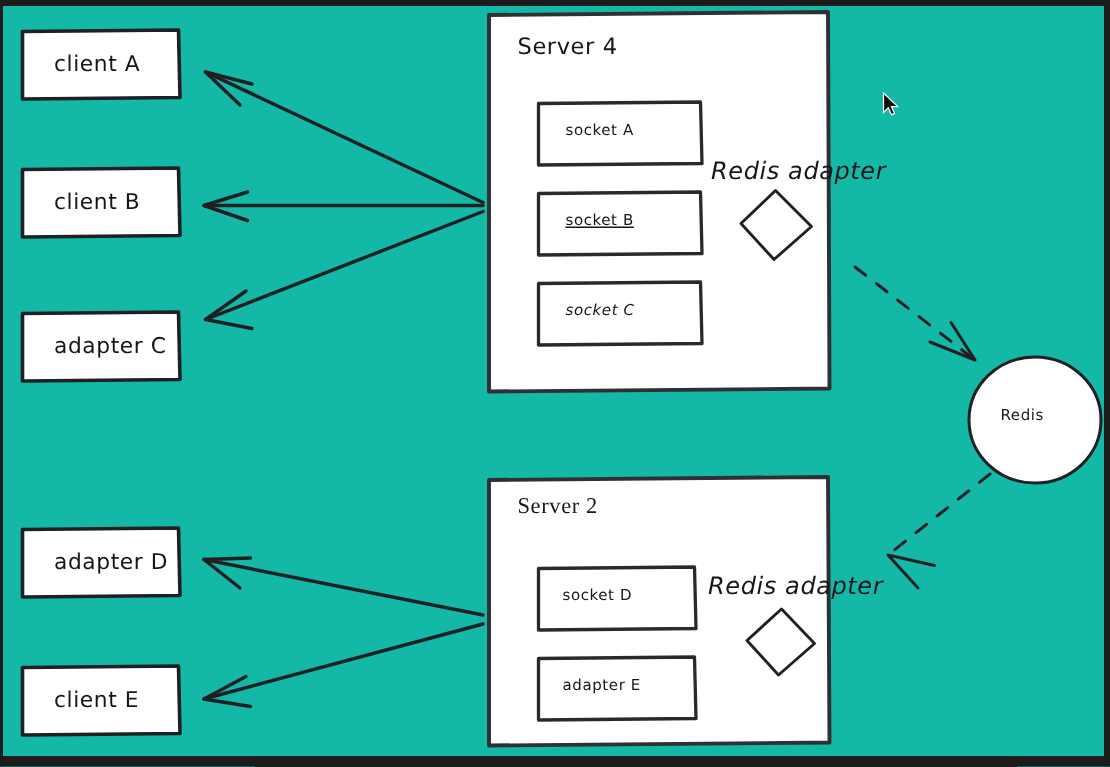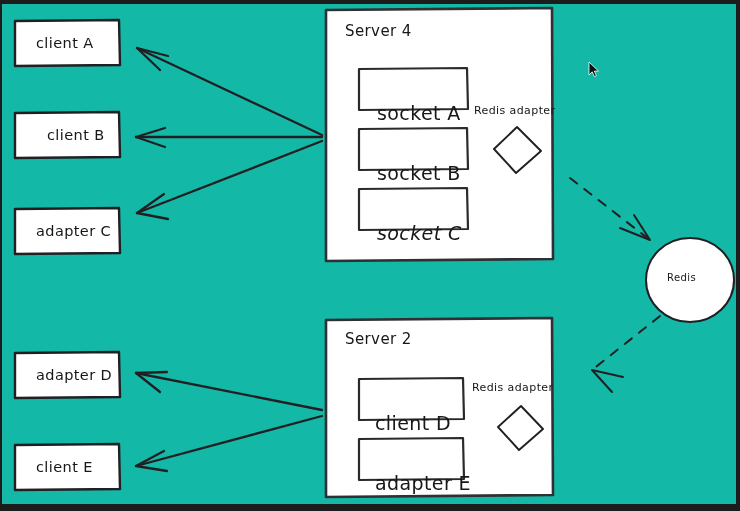--- a/index.html
+++ b/index.html
@@ -43,28 +43,28 @@
     position: absolute;
     font-family: "DejaVu Sans", sans-serif;
     color: #17171a;
     white-space: nowrap;
     letter-spacing: 0.4px;
   }
   .client-label {
     font-size: 14.5px;
   }
   .socket-label {
-    font-size: 19px;
-    margin-top: 20px;
+    font-size: 10px;
   }
   .server-label {
     font-size: 15px;
   }
   .adapter-label {
-    font-size: 11px;
+    font-size: 16px;
+    font-style: italic;
   }
   .redis-label {
     font-size: 10px;
   }
   .cursor-icon {
     position: absolute;
     width: 12px;
     height: 18px;
     pointer-events: none;
   }
@@ -125,32 +125,32 @@
 
     <g stroke="#202024" fill="none" stroke-width="2" stroke-linecap="round">
       <path d="M570,178 L650,240" stroke-dasharray="9,9"></path>
       <path d="M650,240 L620,228 M650,240 L634,215"></path>
       <path d="M660,316 L592,370" stroke-dasharray="9,9"></path>
       <path d="M592,370 L623,377 M592,370 L612,392"></path>
     </g>
   </svg>
 
   <div class="node-label client-label" style="left:36px; top:35px;">client A</div>
-  <div class="node-label client-label" style="left:36px; top:127px;margin-left:11px;">client B</div>
+  <div class="node-label client-label" style="left:36px; top:127px;">client B</div>
   <div class="node-label client-label" style="left:36px; top:223px;">adapter C</div>
   <div class="node-label client-label" style="left:36px; top:367px;">adapter D</div>
   <div class="node-label client-label" style="left:36px; top:459px;">client E</div>
 
   <div class="node-label server-label" style="left:345px; top:22px;">Server 4</div>
-  <div class="node-label server-label" style="left:345px; top:330px;">Server 2</div>
+  <div class="node-label server-label" style="left:345px; top:330px;font-family:Liberation Serif, serif;">Server 2</div>
 
   <div class="node-label socket-label" style="left:377px; top:82px;">socket A</div>
-  <div class="node-label socket-label" style="left:377px; top:142px;">socket B</div>
+  <div class="node-label socket-label" style="left:377px; top:142px;text-decoration:underline;">socket B</div>
   <div class="node-label socket-label" style="left:377px; top:202px;font-style:italic;">socket C</div>
-  <div class="node-label socket-label" style="left:375px; top:392px;">client D</div>
+  <div class="node-label socket-label" style="left:375px; top:392px;">socket D</div>
   <div class="node-label socket-label" style="left:375px; top:452px;">adapter E</div>
 
   <div class="node-label adapter-label" style="left:474px; top:104px;">Redis adapter</div>
   <div class="node-label adapter-label" style="left:472px; top:381px;">Redis adapter</div>
 
   <div class="node-label redis-label" style="left:667px; top:272px;">Redis</div>
 
   <svg class="cursor-icon" style="left:588px; top:61px;" viewBox="0 0 12 18" xmlns="http://www.w3.org/2000/svg">
     <path d="M1,1 L1,14 L4.2,10.8 L6.4,15.6 L8.4,14.6 L6.3,10.1 L10.5,10.1 Z" fill="#111111" stroke="#ffffff" stroke-width="0.8"></path>
   </svg>

